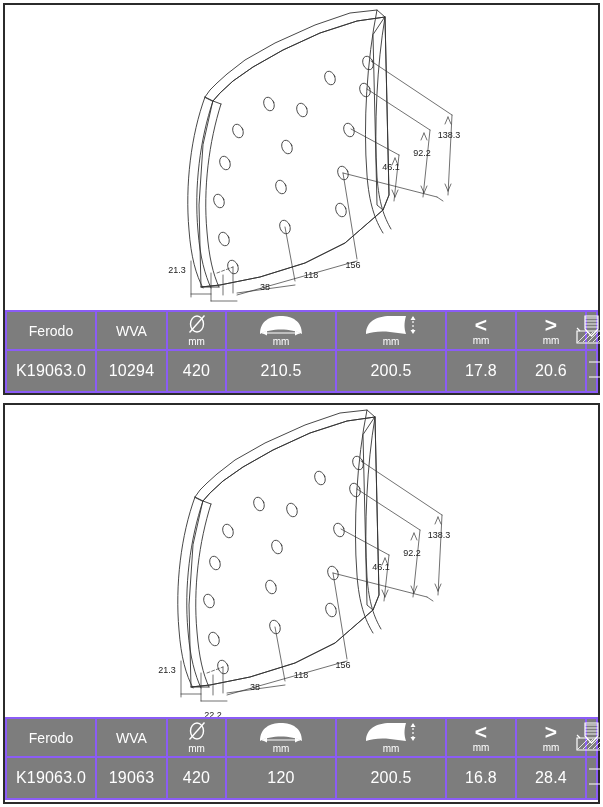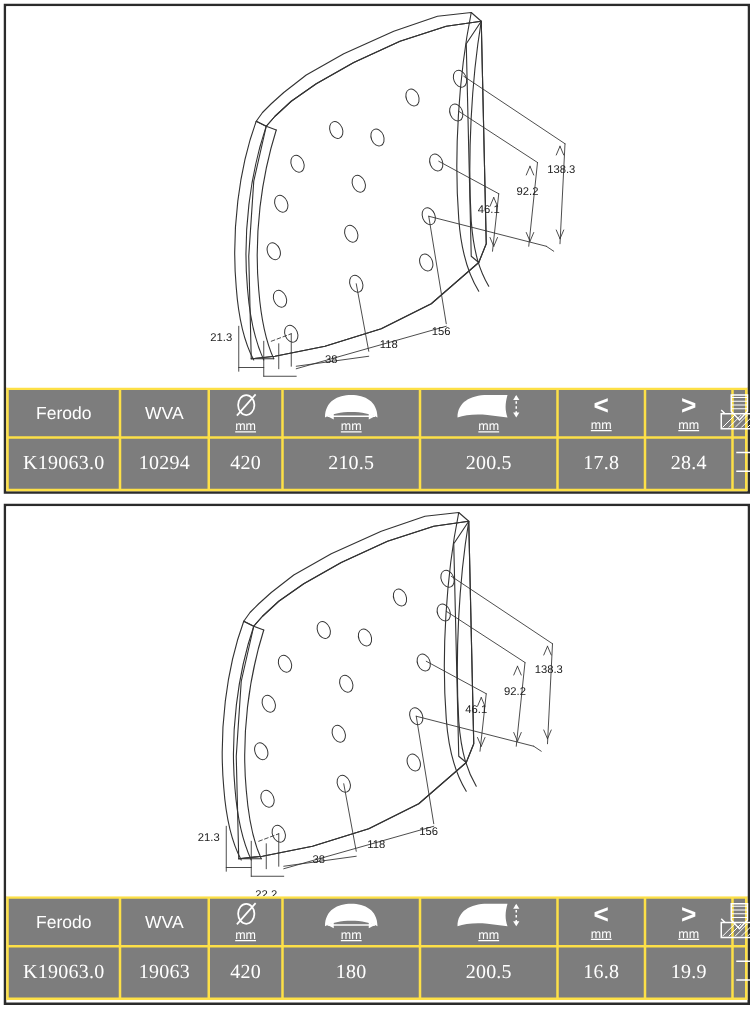--- a/index.html
+++ b/index.html
@@ -11,29 +11,29 @@
   .panel{position:absolute;left:3px;width:597px;border:2px solid #2b2b2b;box-sizing:border-box;background:#ffffff;}
   .panel-top{top:3px;height:392px;}
   .panel-bottom{top:403px;height:401px;}
 
   .drawing-area{position:relative;width:100%;height:305px;background:#fff;overflow:hidden;}
   .panel-bottom .drawing-area{height:312px;}
 
   .drawing-svg{position:absolute;left:0;top:0;}
 
   
-  .spec-table{width:100%;border-collapse:separate;border-spacing:2px;background:#fde047;table-layout:fixed;}
+  .spec-table{width:100%;border-collapse:separate;border-spacing:2px;background:#8b5cf6;table-layout:fixed;}
   .spec-table th,.spec-table td{
     background:#7d7d7d;color:#ffffff;text-align:center;vertical-align:middle;
     font-weight:normal;padding:0;border:0;
   }
   .spec-table th{height:37px;}
-  .spec-table td{height:40px;font-size:16px;letter-spacing:.2px;font-family:Liberation Serif, serif;}
+  .spec-table td{height:40px;font-size:16px;letter-spacing:.2px;}
   .th-text{font-size:14px;}
-  .unit{display:block;font-size:10px;line-height:10px;margin-top:1px;text-decoration:underline;}
+  .unit{display:block;font-size:10px;line-height:10px;margin-top:1px;}
   .sym{display:block;font-size:21px;line-height:20px;font-weight:bold;}
   .icon-wrap{display:flex;flex-direction:column;align-items:center;justify-content:center;height:37px;}
   .icon-wrap svg{display:block;}
 
   
   .c-ferodo{width:88px;} .c-wva{width:69px;} .c-dia{width:57px;}
   .c-w1{width:108px;} .c-w2{width:108px;} .c-lt{width:68px;}
   .c-gt{width:68px;} .c-hole{width:auto;}
 </style>
 </head>
@@ -215,21 +215,21 @@
         </tr>
       </thead>
       <tbody>
         <tr>
           <td>K19063.0</td>
           <td>10294</td>
           <td>420</td>
           <td>210.5</td>
           <td>200.5</td>
           <td>17.8</td>
-          <td>28.4</td>
+          <td>20.6</td>
           <td>
             <span>
               <svg width="72" height="26" viewBox="0 0 72 26">
                 <line x1="2" y1="6" x2="70" y2="6" stroke="#fff" stroke-width="1.2"></line>
                 <line x1="2" y1="21" x2="70" y2="21" stroke="#fff" stroke-width="1.2"></line>
                 <path d="M24,6 L33,14 L33,21" fill="none" stroke="#fff" stroke-width="1.2"></path>
                 <path d="M48,6 L39,14 L39,21" fill="none" stroke="#fff" stroke-width="1.2"></path>
                 <line x1="33" y1="14" x2="39" y2="14" stroke="#fff" stroke-width="1.2"></line>
               </svg>
             </span>
@@ -407,24 +407,24 @@
               </span>
             </div>
           </th>
         </tr>
       </thead>
       <tbody>
         <tr>
           <td>K19063.0</td>
           <td>19063</td>
           <td>420</td>
-          <td>180</td>
+          <td>120</td>
           <td>200.5</td>
           <td>16.8</td>
-          <td>19.9</td>
+          <td>28.4</td>
           <td>
             <span>
               <svg width="72" height="26" viewBox="0 0 72 26">
                 <line x1="2" y1="6" x2="70" y2="6" stroke="#fff" stroke-width="1.2"></line>
                 <line x1="2" y1="21" x2="70" y2="21" stroke="#fff" stroke-width="1.2"></line>
                 <path d="M24,6 L33,14 L33,21" fill="none" stroke="#fff" stroke-width="1.2"></path>
                 <path d="M48,6 L39,14 L39,21" fill="none" stroke="#fff" stroke-width="1.2"></path>
                 <line x1="33" y1="14" x2="39" y2="14" stroke="#fff" stroke-width="1.2"></line>
               </svg>
             </span>

